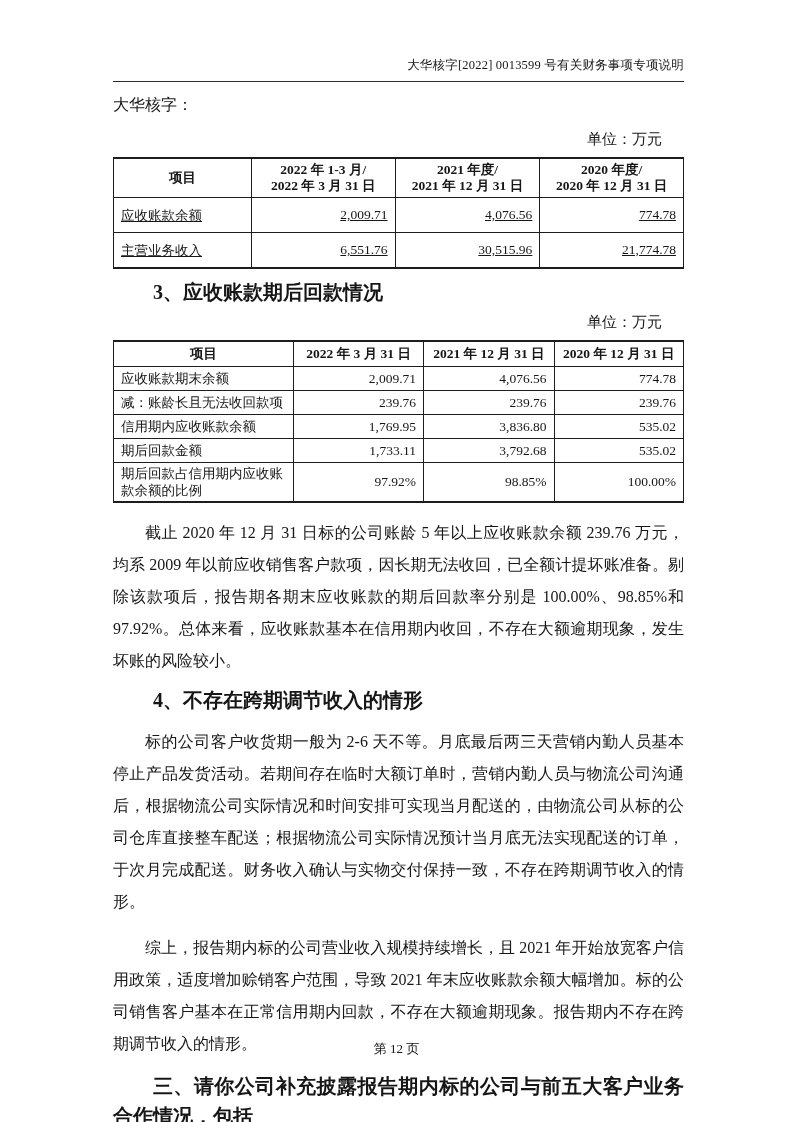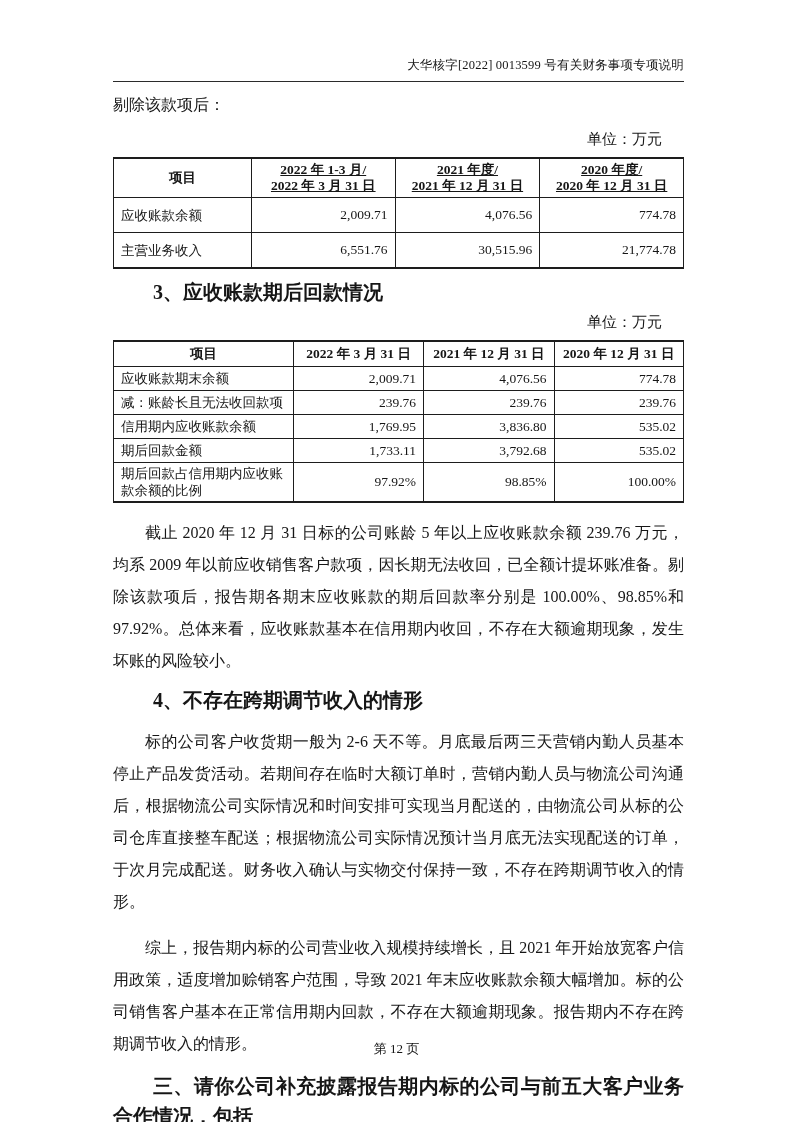--- a/index.html
+++ b/index.html
@@ -27,24 +27,24 @@
   table {
     width: 100%;
     border-collapse: collapse;
     table-layout: fixed;
     font-size: 13.5px;
     border-top: 2.5px solid #1d1d1d;
     border-bottom: 2.5px solid #1d1d1d;
   }
   th, td { border: 1.4px solid #1d1d1d; vertical-align: middle; }
   th { font-weight: bold; text-align: center; padding: 3px 2px; line-height: 16px; }
-  .two-line { white-space: pre-line; text-decoration: underline; }
+  .two-line { white-space: pre-line; }
   td.lbl { text-align: left; padding: 4px 4px 4px 7px; line-height: 17px; }
   td.num { text-align: right; padding: 4px 7px 4px 2px; }
-  .t1 td { height: 26px; }
+  .t1 td { height: 26px; text-decoration: underline; }
   .t2 th { padding: 4px 2px; }
   .t2 td { height: 19px; padding-top: 2px; padding-bottom: 2px; }
 
   .para {
     font-size: 16px;
     line-height: 32px;
     text-align: justify;
     text-indent: 2em;
     margin: 14px 0 0;
   }
@@ -70,21 +70,21 @@
 </style>
 </head>
 <body>
 
 <div class="page">
 
   <div class="doc-header">
     <span>大华核字[2022] 0013599 号有关财务事项专项说明</span>
   </div>
 
-  <p class="cont-line">剔除该款项后：</p>
+  <p class="cont-line">大华核字：</p>
 
   <div class="unit-label">单位：万元</div>
 
   <table class="t1">
     <colgroup>
       <col style="width:24.2%">
         <col style="width:25.2%">
         <col style="width:25.4%">
         <col style="width:25.2%">
     </colgroup>

